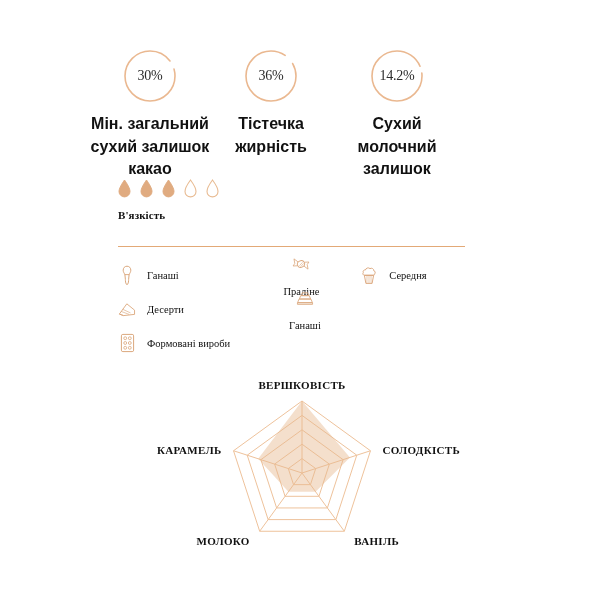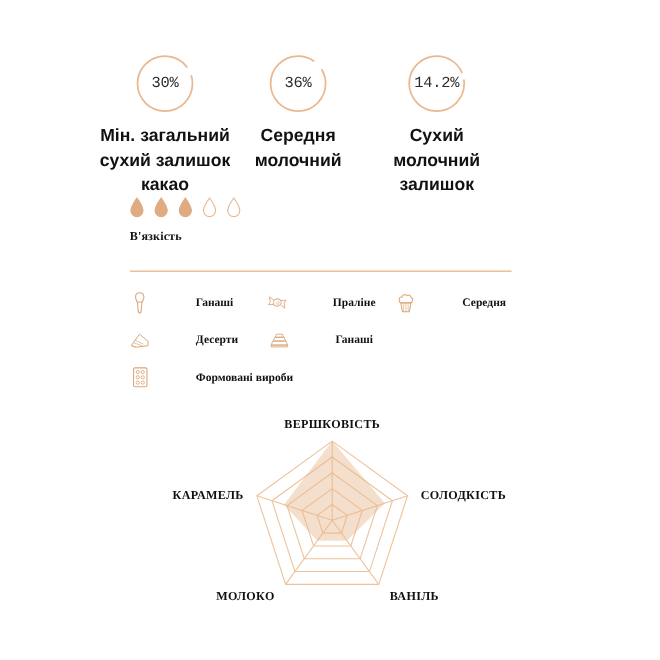--- a/index.html
+++ b/index.html
@@ -43,21 +43,21 @@
   }
   .stat-donut svg { display: block; }
   .stat-value {
     position: absolute;
     left: 0; top: 0;
     width: 56px;
     height: 56px;
     display: flex;
     align-items: center;
     justify-content: center;
-    font-family: Liberation Mono, monospace;
+    font-family: Liberation Serif, serif;
     font-size: 14px;
     font-weight: 400;
     color: #2b2b2b;
     letter-spacing: -0.2px;
   }
   .stat-label {
     margin-top: 9px;
     font-family: Liberation Sans, sans-serif;
     font-size: 16px;
     font-weight: bold;
@@ -111,36 +111,35 @@
     display: flex;
     height: 34px;
     align-items: center;
   }
   .usage-item {
     display: flex;
     align-items: center;
     gap: 11px;
   }
   .usage-item.col0 { width: 127px; }
-  .usage-item.col1 { width: 120px; }
+  .usage-item.col1 { width: 120px; flex-direction: column; }
   .usage-item.col2 { width: 120px; }
   .usage-icon {
     width: 18px;
     height: 22px;
     display: flex;
     align-items: center;
     justify-content: center;
     flex: 0 0 auto;
   }
   .usage-text {
     font-size: 10.5px;
-    font-weight: bold;
+    font-weight: normal;
     color: #111111;
     white-space: nowrap;
-    margin-left: 31px;
   }
 
   
   .radar-wrap {
     position: absolute;
     left: 0;
     top: 373px;
     width: 600px;
     height: 200px;
   }
@@ -170,21 +169,21 @@
       <div class="stat-label">Мін. загальний сухий залишок какао</div>
     </div>
 
     <div class="stat" id="stat-1">
       <div class="stat-donut">
         <svg width="56" height="56" viewBox="0 0 56 56" aria-hidden="true">
           <circle cx="28" cy="28" r="25" fill="none" stroke="#eab890" stroke-width="1.6" stroke-dasharray="146 11" stroke-dashoffset="-26" stroke-linecap="round" transform="rotate(-90 28 28)"></circle>
         </svg>
         <div class="stat-value">36%</div>
       </div>
-      <div class="stat-label">Середня молочний</div>
+      <div class="stat-label">Тістечка жирність</div>
     </div>
 
     <div class="stat" id="stat-2">
       <div class="stat-donut">
         <svg width="56" height="56" viewBox="0 0 56 56" aria-hidden="true">
           <circle cx="28" cy="28" r="25" fill="none" stroke="#eab890" stroke-width="1.6" stroke-dasharray="150 7" stroke-dashoffset="-36" stroke-linecap="round" transform="rotate(-90 28 28)"></circle>
         </svg>
         <div class="stat-value">14.2%</div>
       </div>
       <div class="stat-label">Сухий молочний залишок</div>

